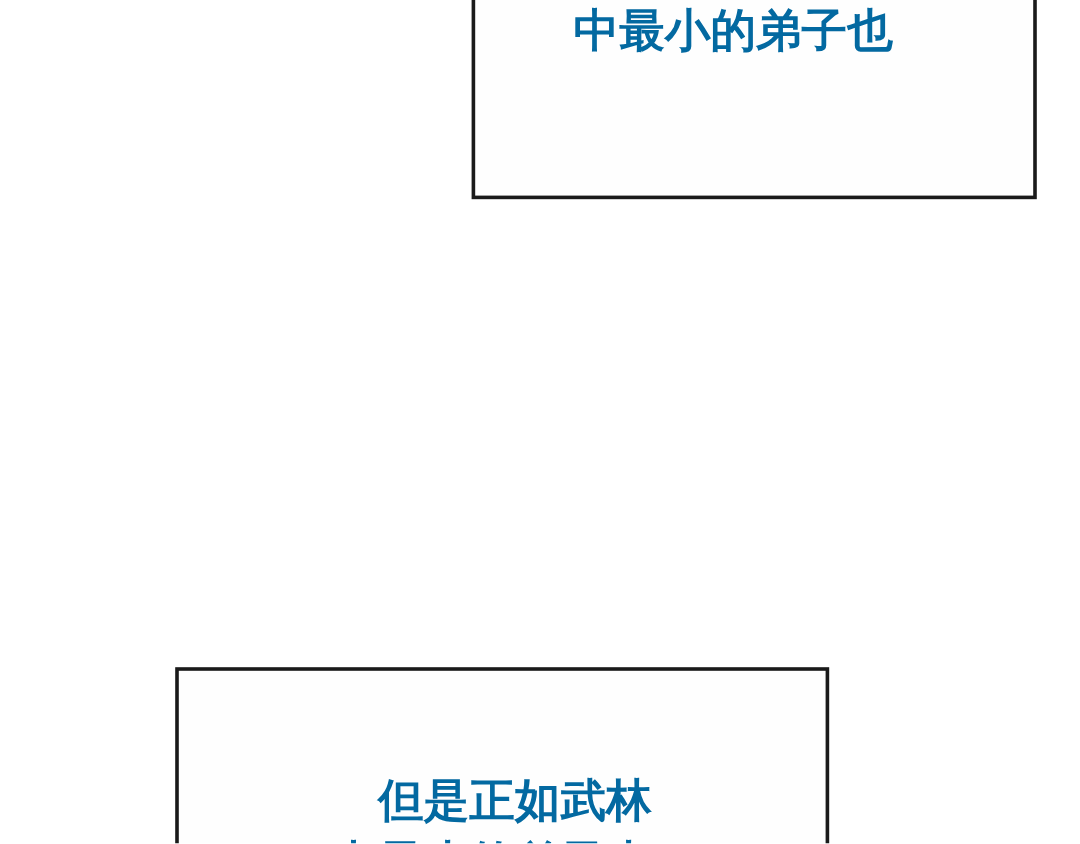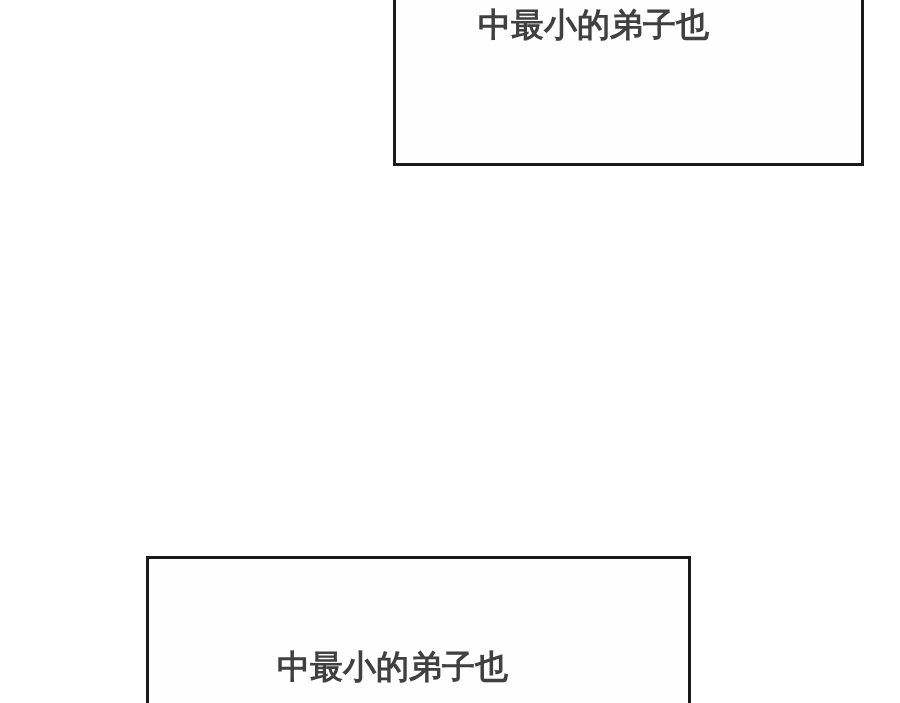--- a/index.html
+++ b/index.html
@@ -28,23 +28,23 @@
     height: 230px;
   }
   .bubble-bottom {
     left: 146px;
     top: 556px;
     width: 545px;
     height: 250px;
   }
   .bubble-text {
     position: absolute;
-    color: #404040;
+    color: #0369a1;
     font-weight: 700;
-    font-size: 33px;
+    font-size: 38px;
     line-height: 52px;
     letter-spacing: 0;
     white-space: nowrap;
     text-align: right;
   }
   .bubble-top .bubble-text {
     left: 82px;
     top: 60px;
   }
   .bubble-bottom .bubble-text {
@@ -61,17 +61,18 @@
 <div class="page">
 
   <div class="bubble bubble-top">
     <div class="bubble-text">
       <span class="dialogue-line">中最小的弟子也</span>
     </div>
   </div>
 
   <div class="bubble bubble-bottom">
     <div class="bubble-text">
+      <span class="dialogue-line">但是正如武林</span>
       <span class="dialogue-line">中最小的弟子也</span>
     </div>
   </div>
 
 </div>
 
 </body></html>

